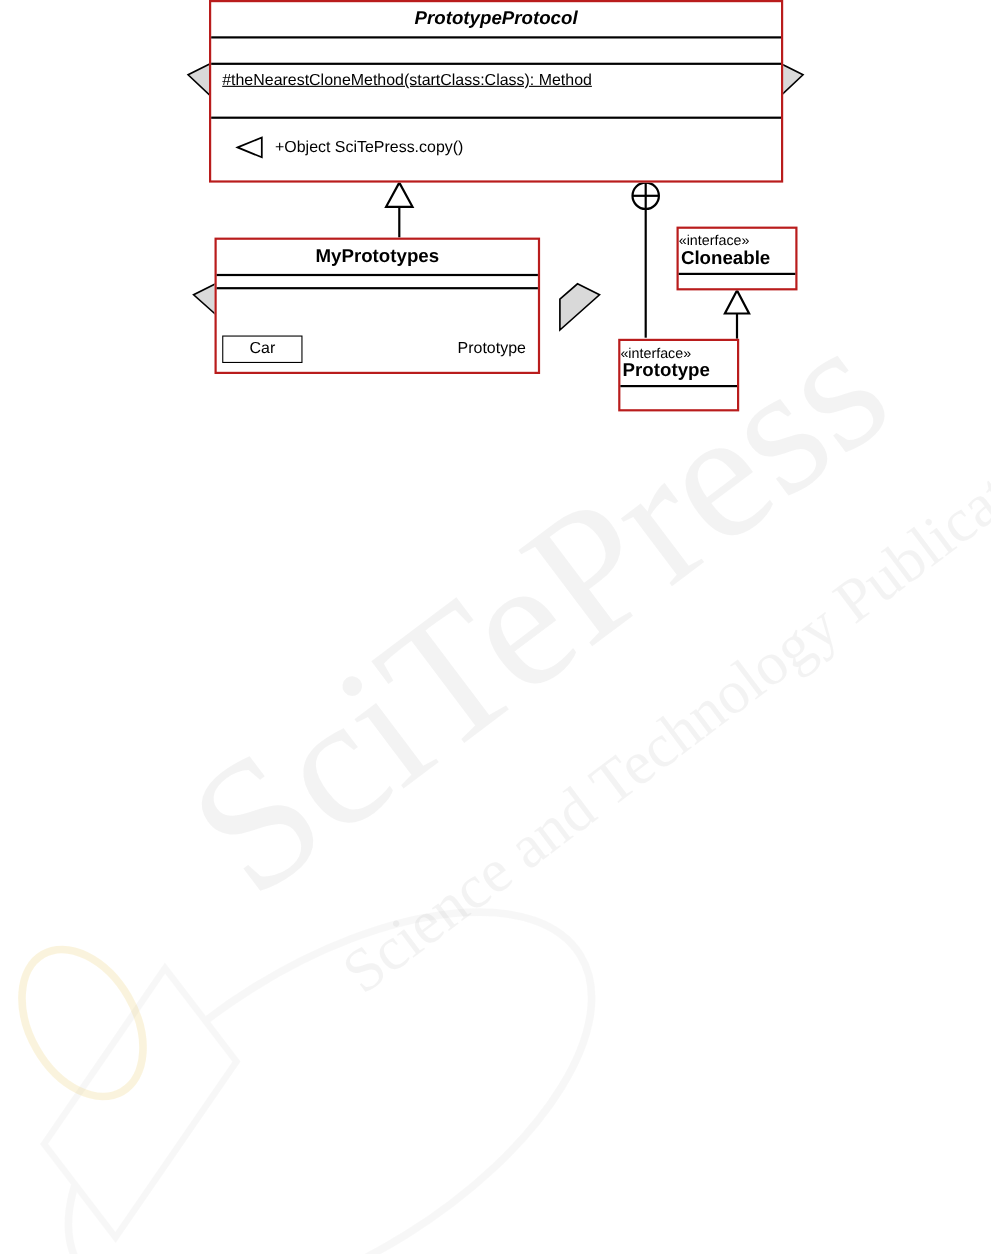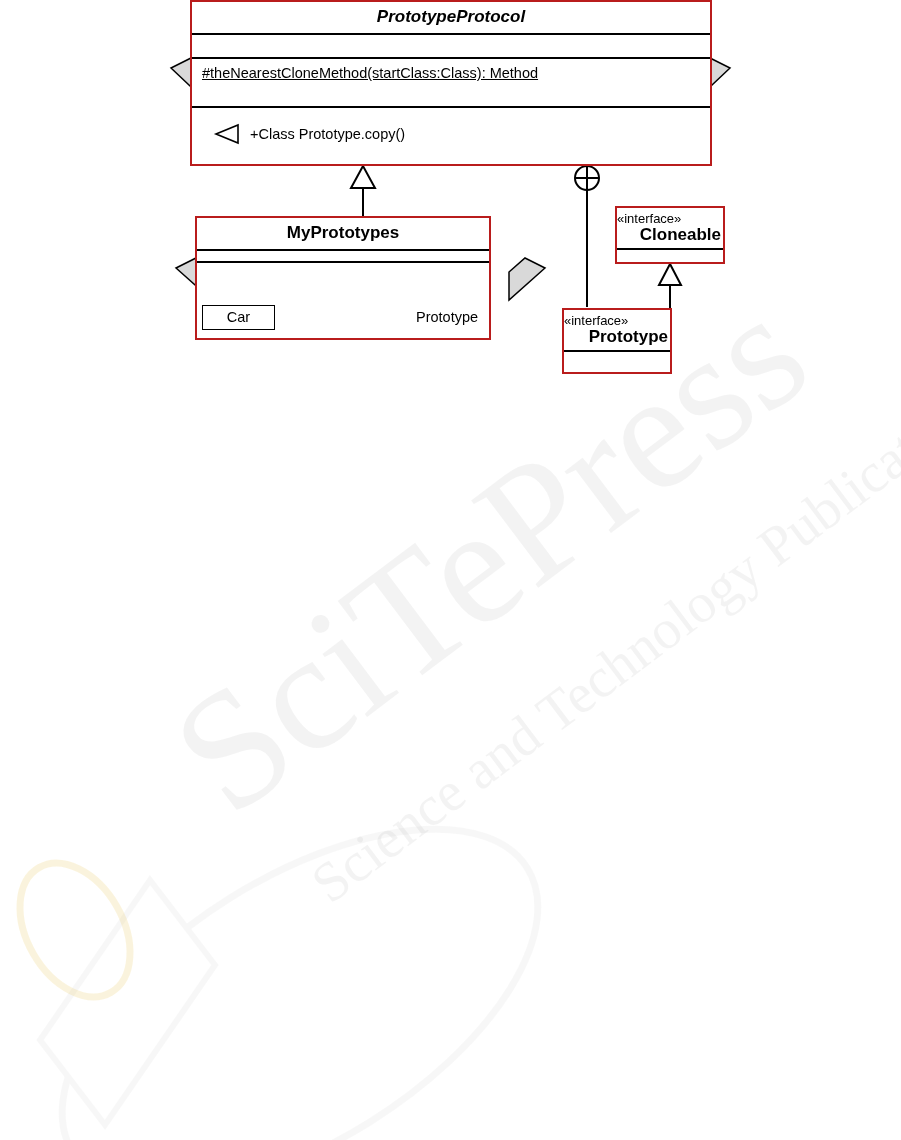--- a/index.html
+++ b/index.html
@@ -60,21 +60,21 @@
   }
   .underline { text-decoration: underline; }
 
   .stereo {
     text-align: left;
     font-size: 13px;
     padding-top: 4px;
     line-height: 1.05;
   }
   .iface-name {
-    text-align: right;
+    text-align: left;
     font-weight: bold;
     font-size: 17px;
     padding: 0 2px 4px 2px;
     line-height: 1.1;
   }
 
   
   .corner {
     position: absolute;
     z-index: 4;
@@ -158,21 +158,21 @@
     <div class="uml-compartment" style="height:22px;"></div>
     <div class="uml-sep"></div>
     <div class="uml-compartment" style="height:47px;">
       <span class="underline">#theNearestCloneMethod(startClass:Class): Method</span>
     </div>
     <div class="uml-sep"></div>
     <div class="uml-compartment" style="height:52px; display:flex; align-items:center; gap:10px; padding-left:22px;">
       <svg width="26" height="20">
         <polygon points="2,10 24,1 24,19" fill="#ffffff" stroke="#000" stroke-width="1.6"></polygon>
       </svg>
-      <span>+Class Prototype.copy()</span>
+      <span>+Object SciTePress.copy()</span>
     </div>
   </div>
 
   <div class="uml-box" style="left:195px; top:216px; width:296px; height:124px;">
     <div class="uml-title">MyPrototypes</div>
     <div class="uml-sep"></div>
     <div class="uml-compartment" style="height:10px; padding:0;"></div>
     <div class="uml-sep"></div>
     <div class="uml-compartment" style="height:50px;"></div>
   </div>

